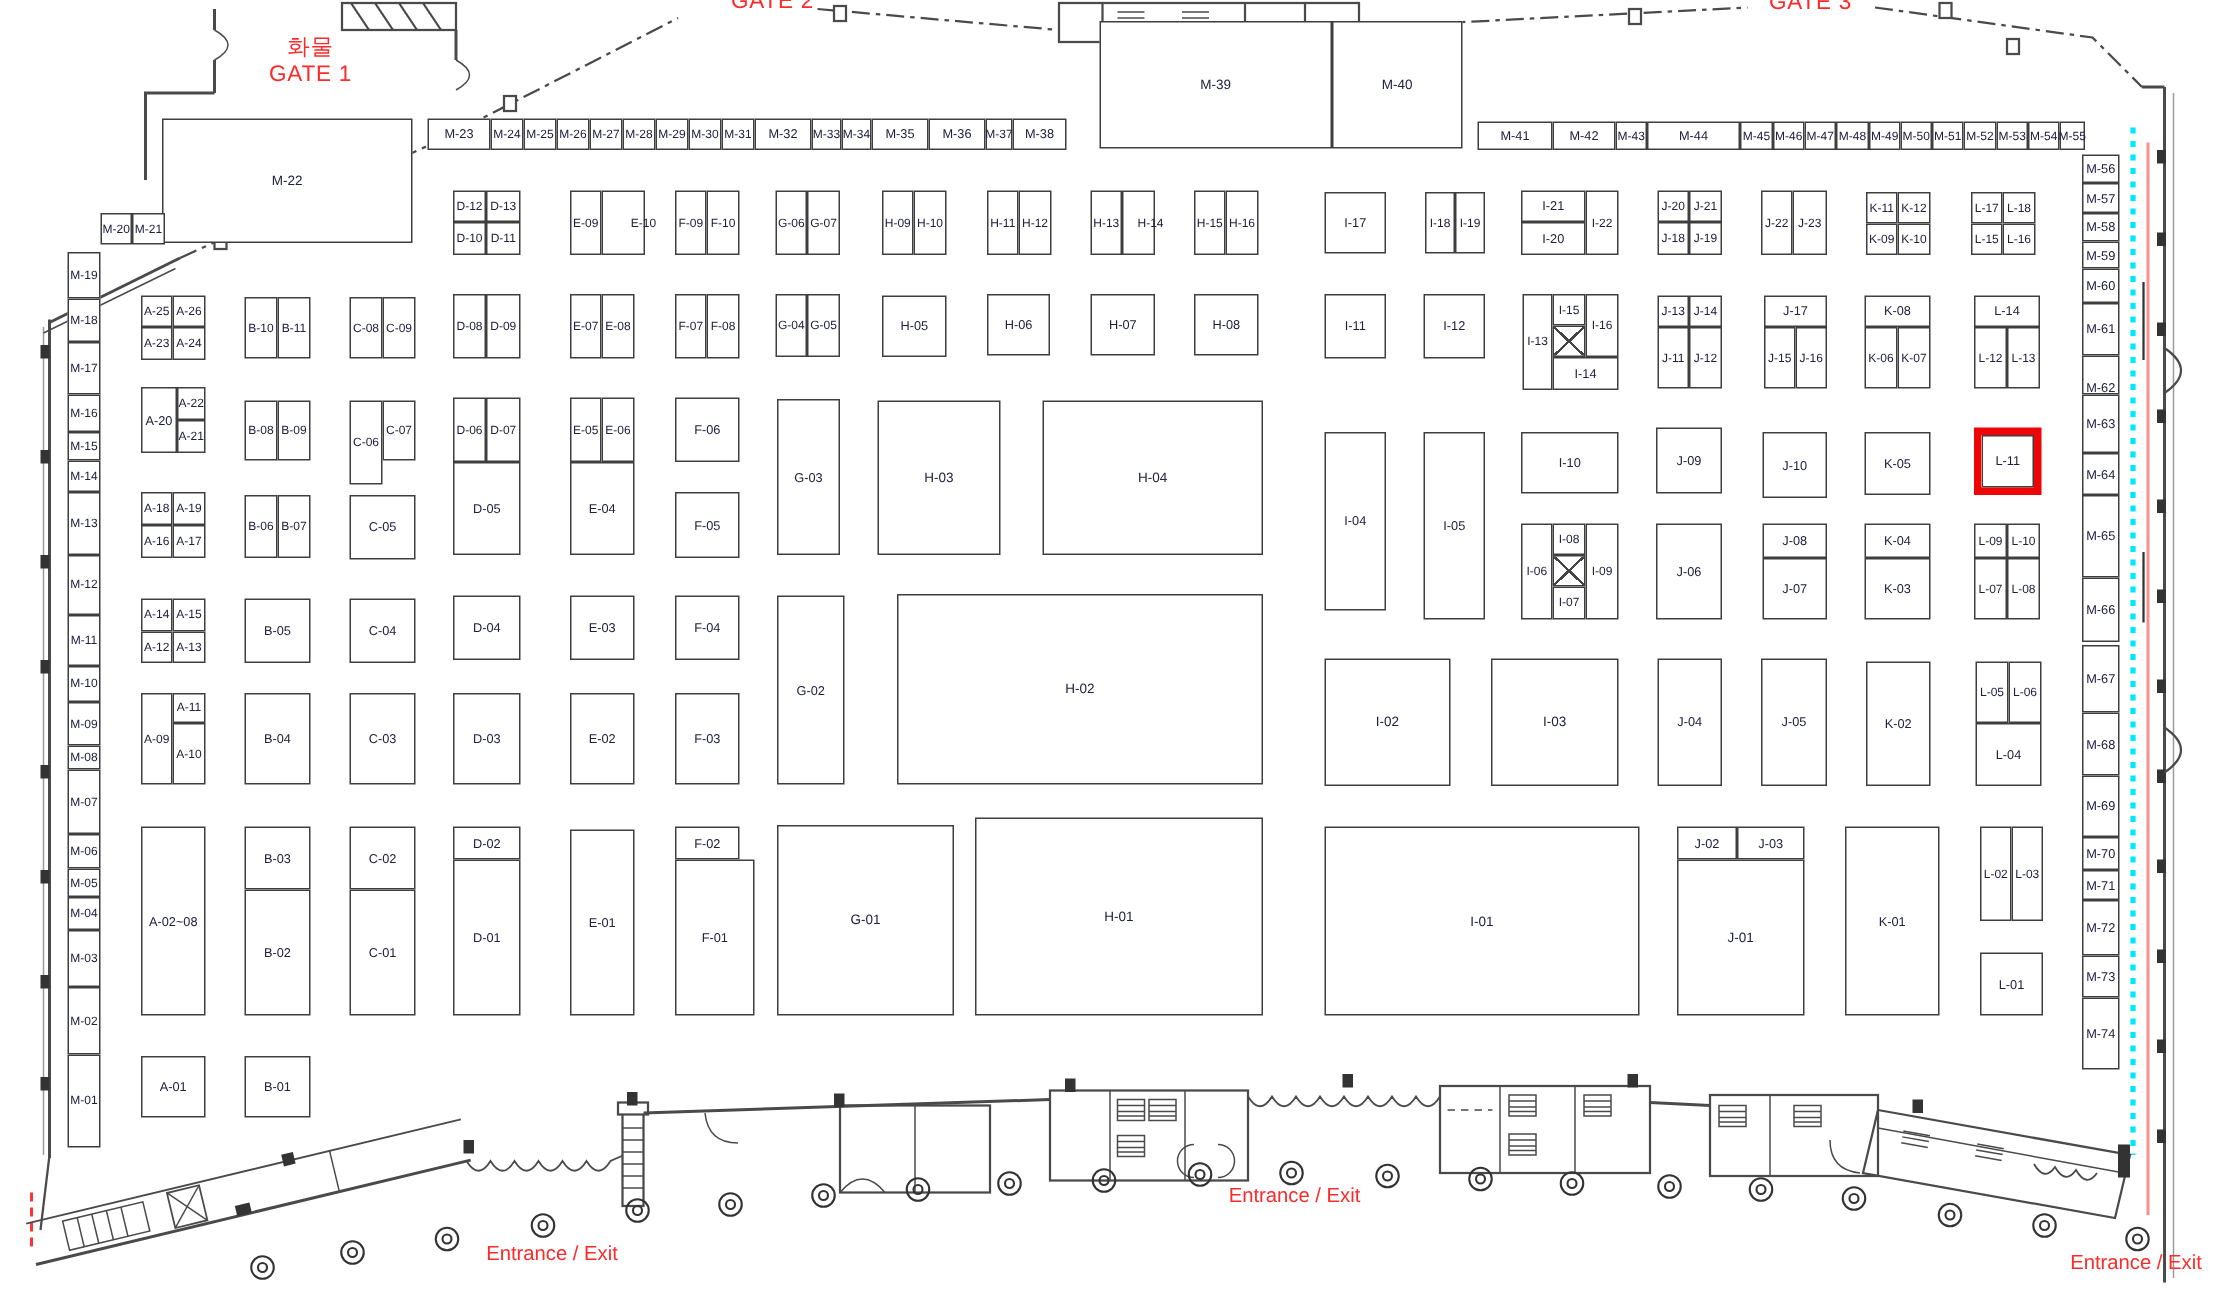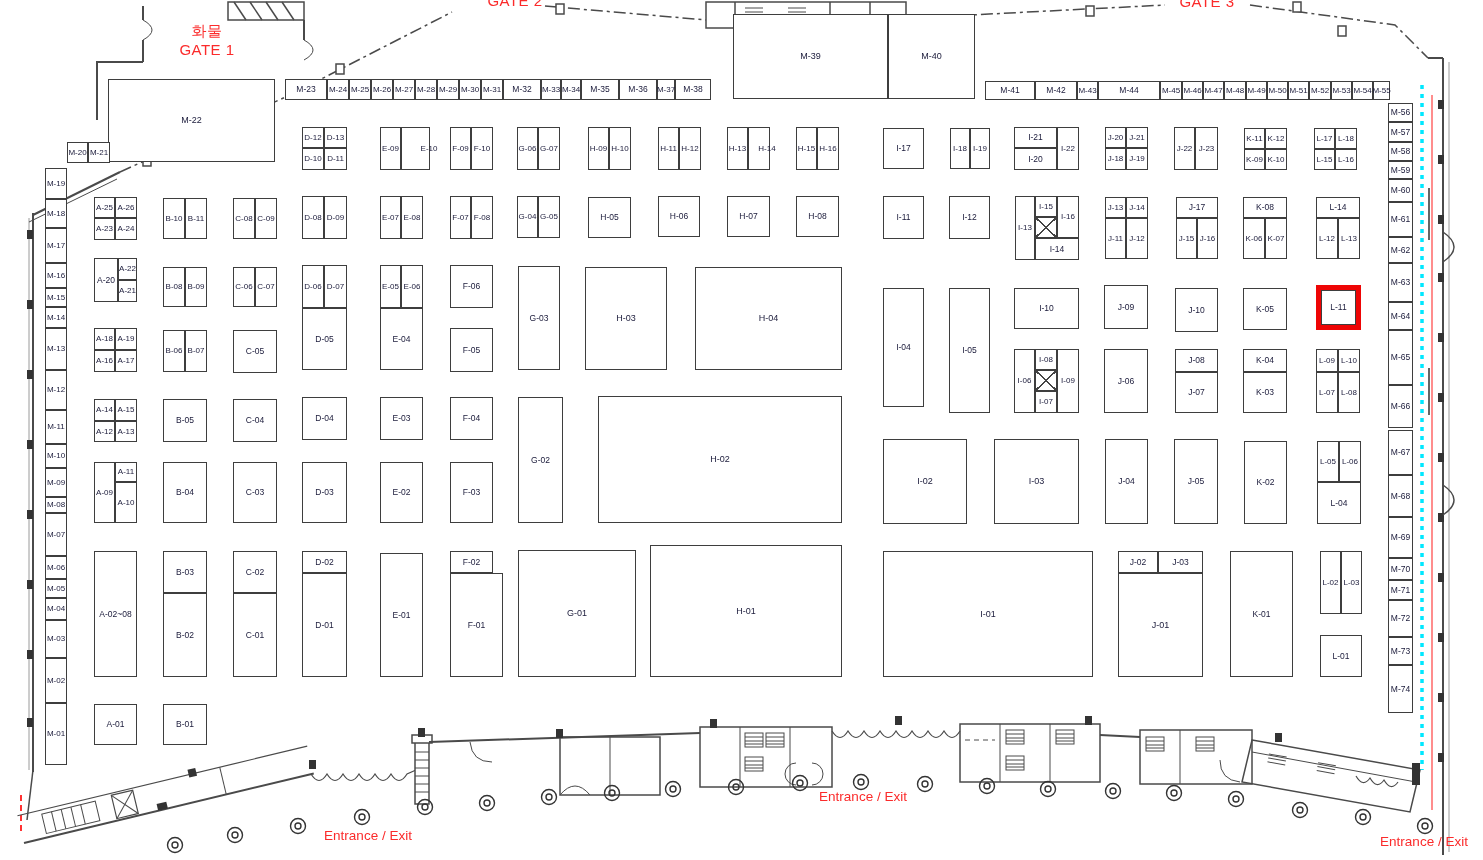--- a/index.html
+++ b/index.html
@@ -345,21 +345,21 @@
       </div>
       <div class="booth" style="left: 163px; top: 704px; width: 44px; height: 41px; font-size: 8.5px;">
         <span>B-01</span>
       </div>
       <div class="booth" style="left: 233px; top: 198px; width: 22px; height: 41px; font-size: 8px;">
         <span>C-08</span>
       </div>
       <div class="booth" style="left: 255px; top: 198px; width: 22px; height: 41px; font-size: 8px;">
         <span>C-09</span>
       </div>
-      <div class="booth" style="left: 233px; top: 267px; width: 22px; height: 40px; font-size: 8px; justify-content: center;">
+      <div class="booth" style="left: 233px; top: 267px; width: 22px; height: 56px; font-size: 8px; justify-content: center;">
         <span>C-06</span>
       </div>
       <div class="booth" style="left: 255px; top: 267px; width: 22px; height: 40px; font-size: 8px;">
         <span>C-07</span>
       </div>
       <div class="booth" style="left: 233px; top: 330px; width: 44px; height: 43px; font-size: 8.5px;">
         <span>C-05</span>
       </div>
       <div class="booth" style="left: 233px; top: 399px; width: 44px; height: 43px; font-size: 8.5px;">
         <span>C-04</span>
@@ -944,21 +944,21 @@
       </div>
       <div class="booth" style="left: 1388px; top: 161px; width: 25px; height: 18px; font-size: 8.5px;">
         <span>M-59</span>
       </div>
       <div class="booth" style="left: 1388px; top: 179px; width: 25px; height: 23px; font-size: 8.5px;">
         <span>M-60</span>
       </div>
       <div class="booth" style="left: 1388px; top: 202px; width: 25px; height: 35px; font-size: 8.5px;">
         <span>M-61</span>
       </div>
-      <div class="booth" style="left: 1388px; top: 237px; width: 25px; height: 26px; font-size: 8.5px;">
+      <div class="booth" style="left: 1388px; top: 237px; width: 25px; height: 26px; font-size: 8.5px; align-items: flex-end;">
         <span>M-62</span>
       </div>
       <div class="booth" style="left: 1388px; top: 263px; width: 25px; height: 39px; font-size: 8.5px;">
         <span>M-63</span>
       </div>
       <div class="booth" style="left: 1388px; top: 302px; width: 25px; height: 28px; font-size: 8.5px;">
         <span>M-64</span>
       </div>
       <div class="booth" style="left: 1388px; top: 330px; width: 25px; height: 55px; font-size: 8.5px;">
         <span>M-65</span>

